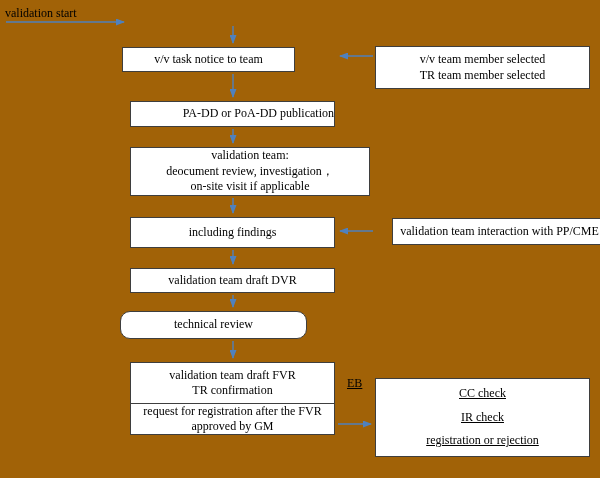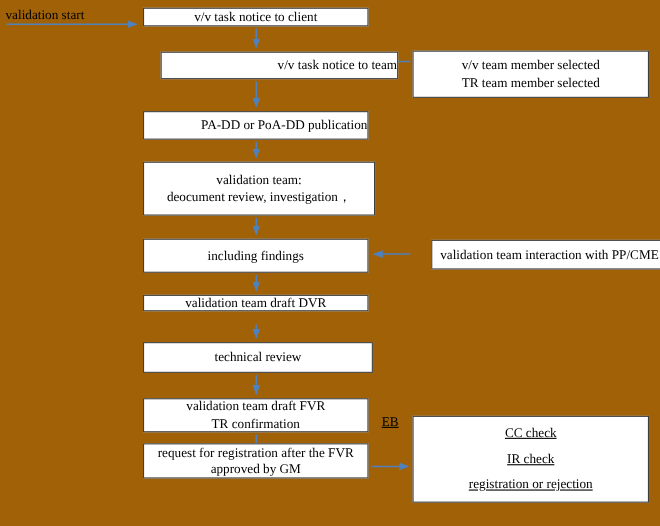--- a/index.html
+++ b/index.html
@@ -63,59 +63,57 @@
       <line x1="233" y1="341" x2="233" y2="358" marker-end="url(#ah)"></line>
       <line x1="233" y1="395" x2="233" y2="411" marker-end="url(#ah)"></line>
       <line x1="338" y1="424" x2="371" y2="424" marker-end="url(#ah)"></line>
     </g>
   </svg>
 
   <div class="float-label" style="left:5px; top:6px;">validation start</div>
 
   <div class="float-label" style="left:347px; top:376px;text-decoration:underline;">EB</div>
 
-  <div class="node" style="left:130px; top:7px; width:205px; height:17px;">
-    <span>v/v task notice to client</span>
-  </div>
 
-  <div class="node" style="left:146px; top:47px; width:216px; height:25px;align-items:flex-end;">
+  <div class="node" style="left:122px; top:47px; width:173px; height:25px;">
     <span>v/v task notice to team</span>
   </div>
 
   <div class="node" style="left:375px; top:46px; width:215px; height:43px;">
     <span>v/v team member selected</span>
     <span>TR team member selected</span>
   </div>
 
   <div class="node" style="left:130px; top:101px; width:205px; height:26px;align-items:flex-end;">
     <span>PA-DD or PoA-DD publication</span>
   </div>
 
-  <div class="node" style="left:130px; top:147px; width:211px; height:49px;">
+  <div class="node" style="left:130px; top:147px; width:240px; height:49px;">
     <span>validation team:</span>
     <span>deocument review, investigation，</span>
+    <span>on-site visit if applicable</span>
   </div>
 
   <div class="node" style="left:130px; top:217px; width:205px; height:31px;">
     <span>including findings</span>
   </div>
 
   <div class="node" style="left:392px; top:218px; width:215px; height:27px;">
     <span>validation team interaction with PP/CME</span>
   </div>
 
-  <div class="node" style="left:130px; top:268px; width:205px; height:15px;">
+  <div class="node" style="left:130px; top:268px; width:205px; height:25px;">
     <span>validation team draft DVR</span>
   </div>
 
-  <div class="node" style="left:130px; top:311px; width:209px; height:28px;">
+  <div class="node" style="left:120px; top:311px; width:187px; height:28px;border-radius:10px;">
     <span>technical review</span>
   </div>
 
-  <div class="node" style="left:130px; top:362px; width:205px; height:31px;">
+  <div class="node" style="left:130px; top:362px; width:205px; height:42px;">
     <span>validation team draft FVR</span>
     <span>TR confirmation</span>
   </div>
 
   <div class="node" style="left:130px; top:403px; width:205px; height:32px;">
     <span>request for registration after the FVR</span>
     <span>approved by GM</span>
   </div>
 
   <div class="node spread" style="left:375px; top:378px; width:215px; height:79px;text-decoration:underline;">

